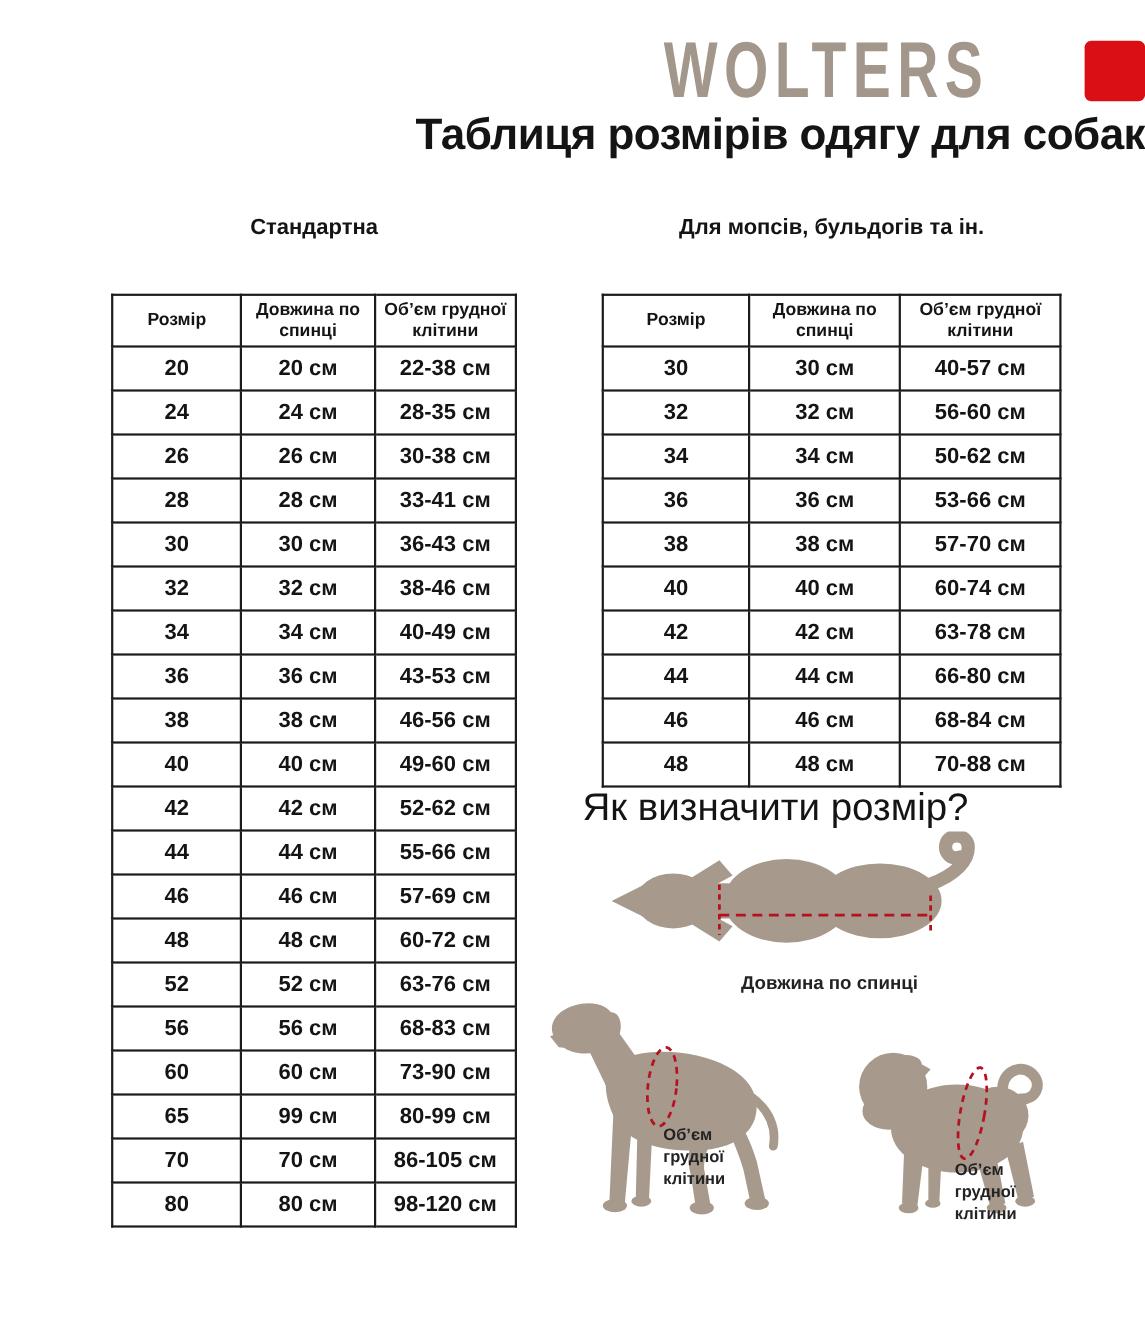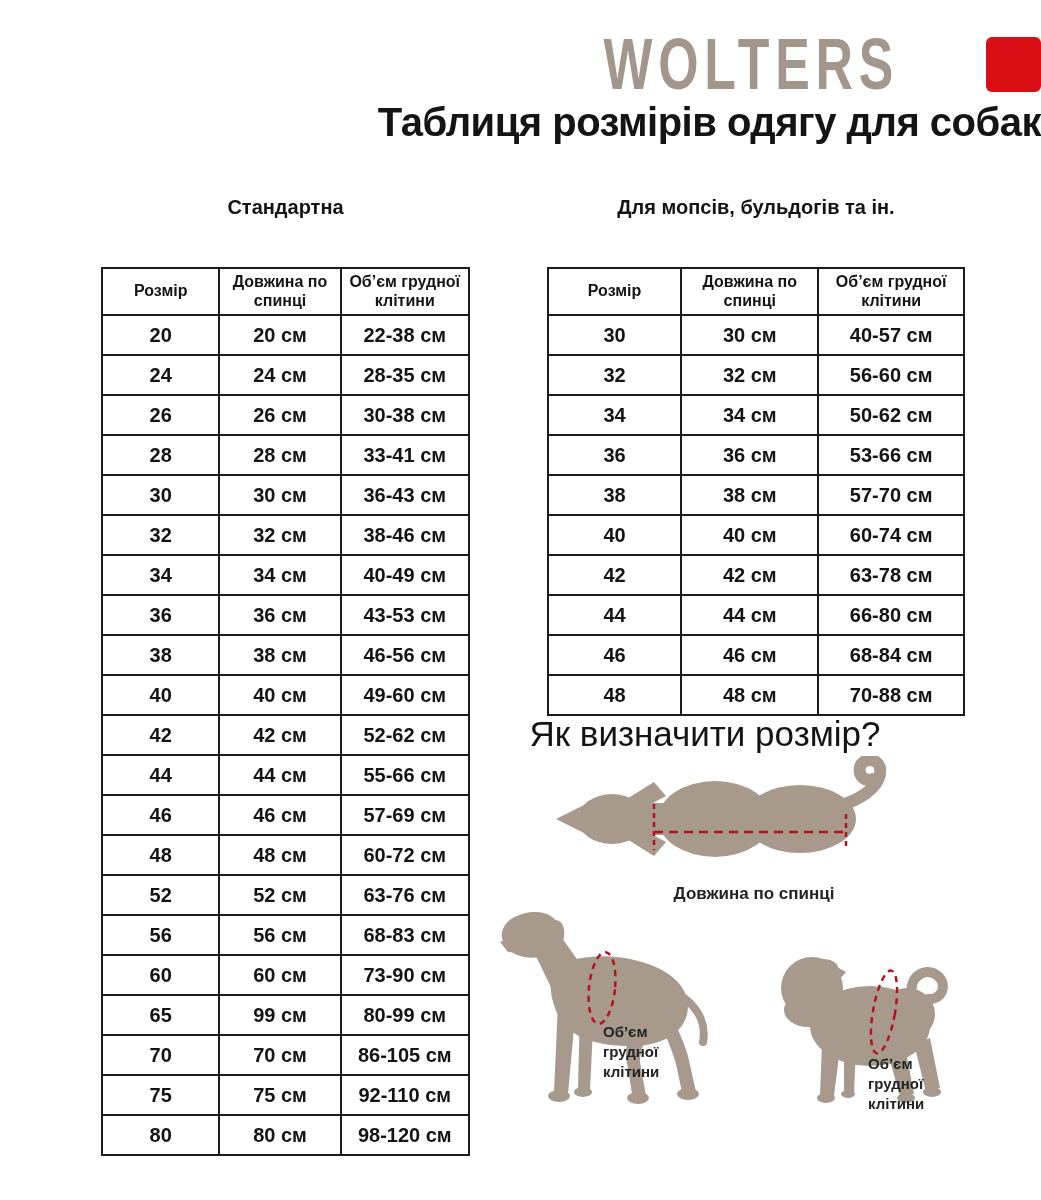--- a/index.html
+++ b/index.html
@@ -152,25 +152,20 @@
           </tr>
           <tr>
             <td>65</td>
             <td>99 см</td>
             <td>80-99 см</td>
           </tr>
           <tr>
             <td>70</td>
             <td>70 см</td>
             <td>86-105 см</td>
-          </tr>
-          <tr>
-            <td>75</td>
-            <td>75 см</td>
-            <td>92-110 см</td>
           </tr>
           <tr>
             <td>80</td>
             <td>80 см</td>
             <td>98-120 см</td>
           </tr>
         </tbody>
     </table>
   </div>
 

